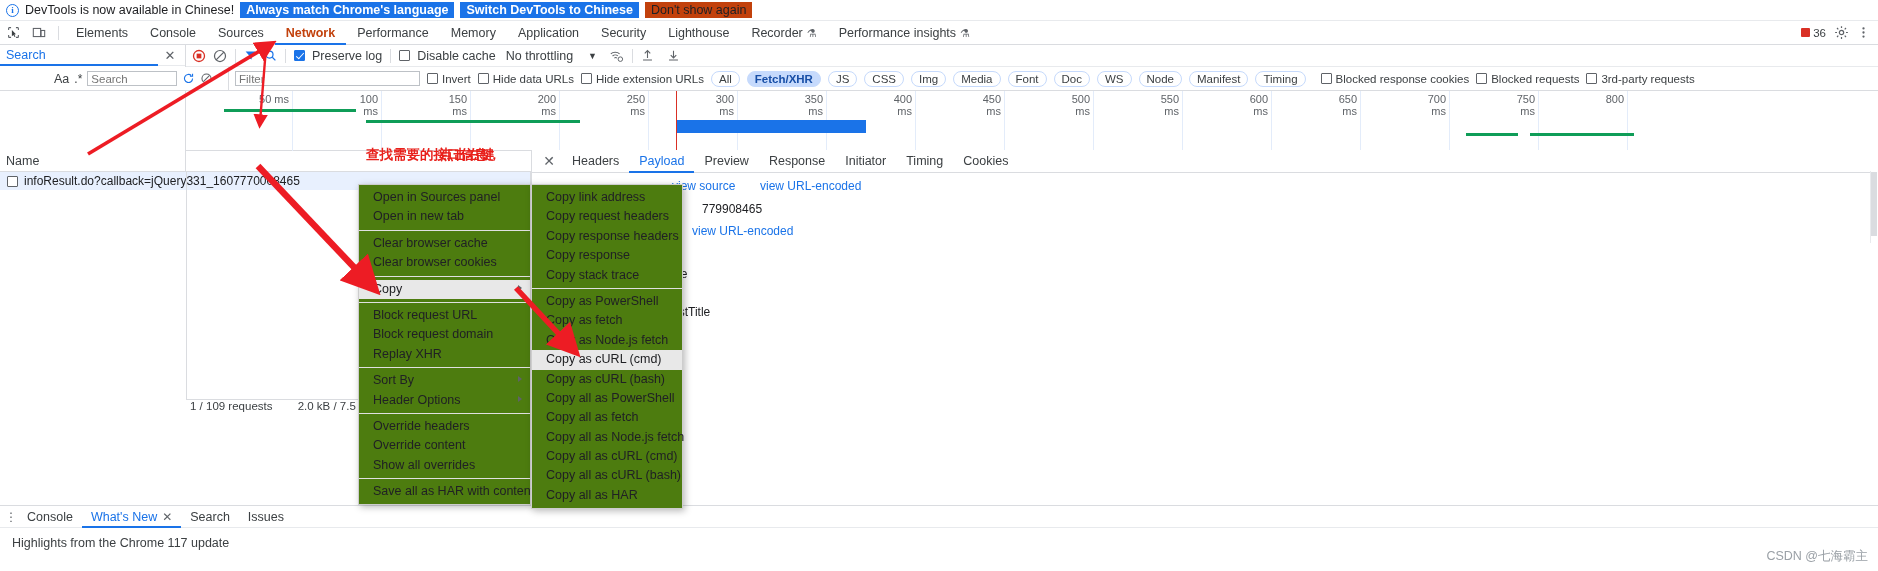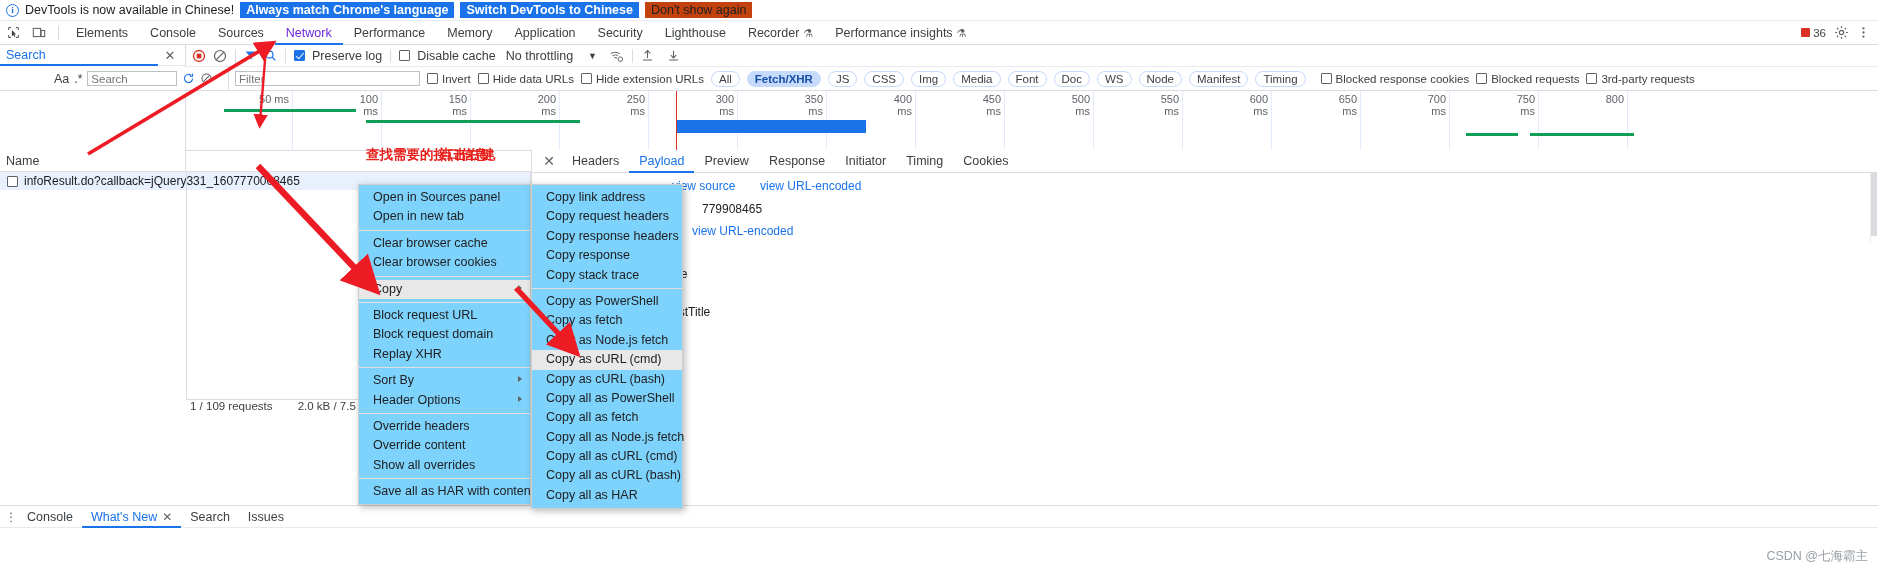--- a/index.html
+++ b/index.html
@@ -14,21 +14,21 @@
   .banner .info-ico { width:13px; height:13px; border:1.3px solid #1a73e8; border-radius:50%;
             color:#1a73e8; font-size:9px; line-height:11px; text-align:center; font-weight:bold; font-family:"Liberation Serif",serif;}
   .banner .btn-blue { background:#1a73e8; color:#fff; padding:1px 6px; font-size:12.5px; font-weight:600; border:none; cursor:pointer; }
   .banner .btn-plain { background:#c2410c; color:#202124; padding:1px 6px; font-size:12.5px; border:none; cursor:pointer; }
 
   
   .tabstrip { height:24px; display:flex; align-items:center; border-bottom:1px solid #dadce0; background:#fff; position:relative; }
   .tabstrip .icobox { width:26px; height:24px; display:flex; align-items:center; justify-content:center; cursor:pointer; }
   .tabstrip .sep { width:1px; height:14px; background:#dadce0; margin:0 6px; }
   .tab { padding:0 11px; height:24px; line-height:24px; font-size:12.5px; color:#3c4043; cursor:pointer; white-space:nowrap; }
-  .tab.active { color:#6d28d9; box-shadow: inset 0 -2px 0 #1a73e8; }
+  .tab.active { color:#c2410c; box-shadow: inset 0 -2px 0 #1a73e8; font-weight: bold; }
   .tab .flask { font-size:11px; margin-left:4px; color:#5f6368; }
   .right-tools { margin-left:auto; display:flex; align-items:center; gap:8px; padding-right:8px; }
   .err-badge { display:flex; align-items:center; gap:3px; font-size:11.5px; color:#3c4043; }
   .err-dot { width:9px; height:9px; background:#d93025; border-radius:1px; }
 
   
   .searchbar { height:21px; display:flex; align-items:center; border-bottom:1px solid #e8eaed; }
   .searchbar .lbl { width:158px; padding-left:6px; color:#1a73e8; font-size:12.5px; box-shadow: inset 0 -2px 0 #1a73e8; height:21px; line-height:21px;}
   .searchbar .xclose { width:24px; text-align:center; color:#5f6368; font-size:13px; cursor:pointer; }
 
@@ -68,21 +68,21 @@
   
   .detail { position:absolute; left:531px; top:150px; right:0; bottom:0; background:#fff; border-left:1px solid #dadce0; }
   .dtabs { height:23px; display:flex; align-items:center; gap:0; border-bottom:1px solid #dadce0; padding-left:4px;}
   .dtabs .xc { width:26px; text-align:center; color:#5f6368; font-size:14px; cursor:pointer; }
   .dtab { padding:0 10px; height:23px; line-height:23px; font-size:12.5px; color:#3c4043; cursor:pointer; }
   .dtab.active { color:#1a73e8; box-shadow: inset 0 -2px 0 #1a73e8; }
   .dbody { padding:6px 0 0 10px; font-size:12px; color:#202124; }
   .dlink { color:#1a73e8; font-size:12px; cursor:pointer; }
 
   
-  .menu { position:absolute; background:#7dd3fc; border:1px solid #cdcdcd; box-shadow:2px 2px 7px rgba(0,0,0,.28); padding:3px 0; font-size:12.5px; color:#202124; z-index:40; }
+  .menu { position:absolute; background:#4d7c0f; border:1px solid #cdcdcd; box-shadow:2px 2px 7px rgba(0,0,0,.28); padding:3px 0; font-size:12.5px; color:#202124; z-index:40; }
   .mi { height:19.4px; line-height:19.4px; padding:0 26px 0 14px; white-space:nowrap; cursor:pointer; position:relative; }
   .mi.hl { background:#e8e8e8; }
   .mi .arr { position:absolute; right:8px; top:5px; width:0; height:0; border-left:4px solid #5f6368; border-top:3.5px solid transparent; border-bottom:3.5px solid transparent; }
   .msep { height:1px; background:#e0e0e0; margin:3px 0; }
 
   
   .drawer { position:absolute; left:0; right:0; bottom:0; height:66px; border-top:1px solid #dadce0; background:#fff; }
   .dtabrow { height:22px; display:flex; align-items:center; gap:0; padding-left:4px; border-bottom:1px solid #e8eaed; }
   .dots { width:14px; color:#5f6368; font-size:12px; text-align:center; letter-spacing:0; line-height:10px;}
   .dtb { padding:0 9px; height:22px; line-height:22px; font-size:12.5px; color:#3c4043; cursor:pointer; }
@@ -432,16 +432,17 @@
   </svg>
 
   <div class="drawer">
     <div class="dtabrow">
       <div class="dots">⋮</div>
       <div class="dtb">Console</div>
       <div class="dtb active"><span>What's New</span><span class="x">✕</span></div>
       <div class="dtb">Search</div>
       <div class="dtb">Issues</div>
     </div>
+    <div class="note">Highlights from the Chrome 117 update</div>
   </div>
 
   <div class="watermark">CSDN @七海霸主</div>
 </div>
 
 </body></html>

